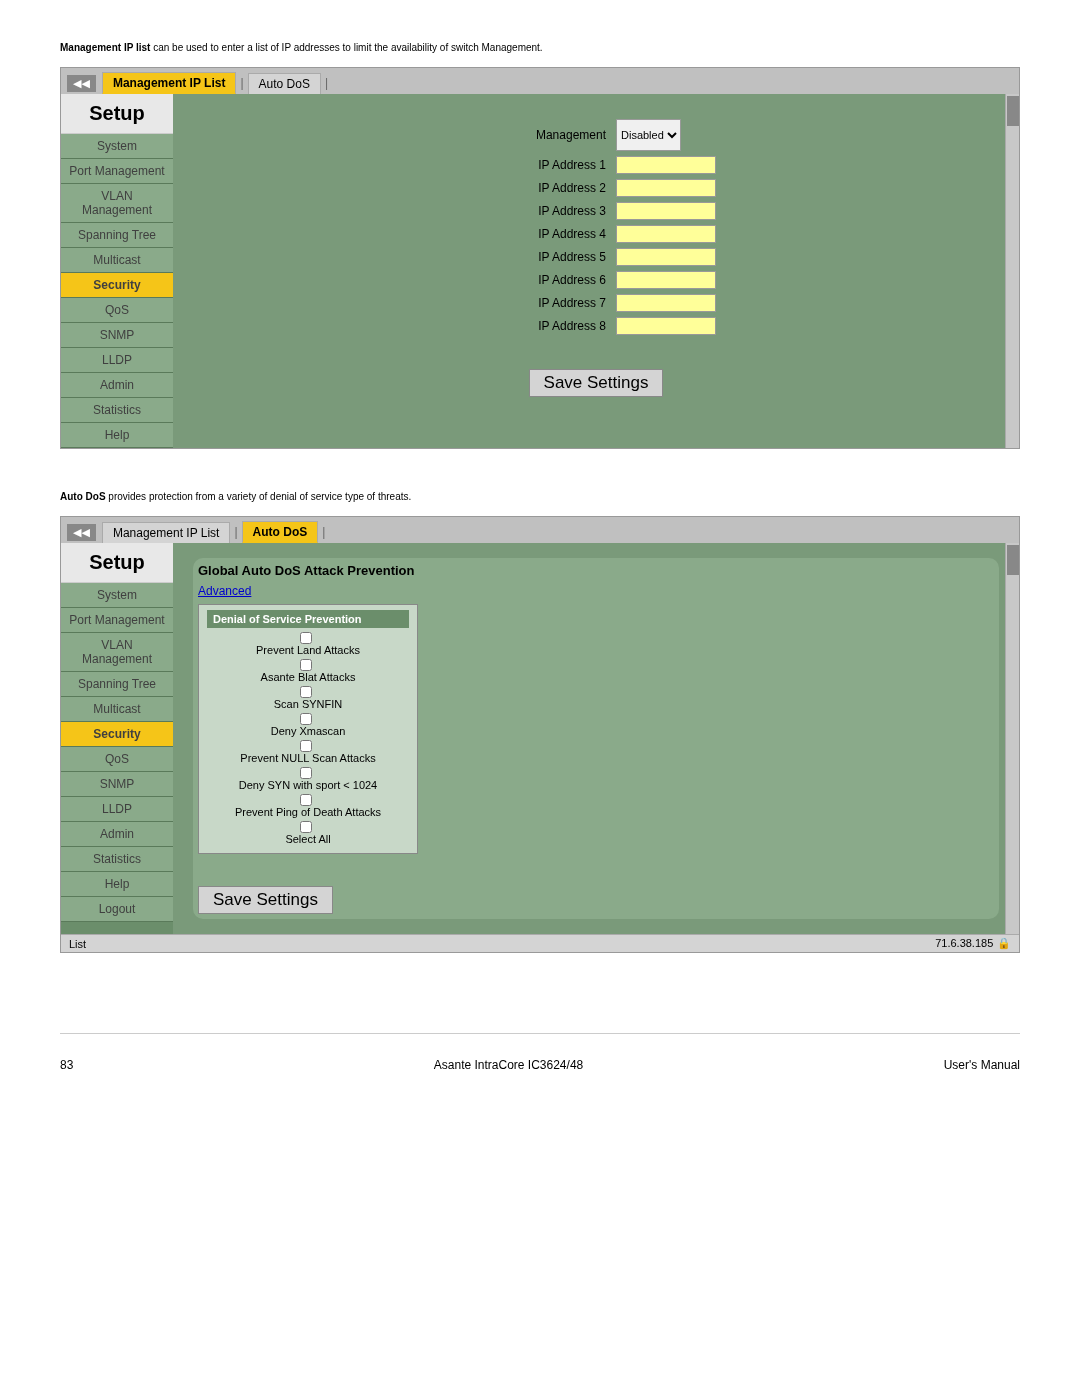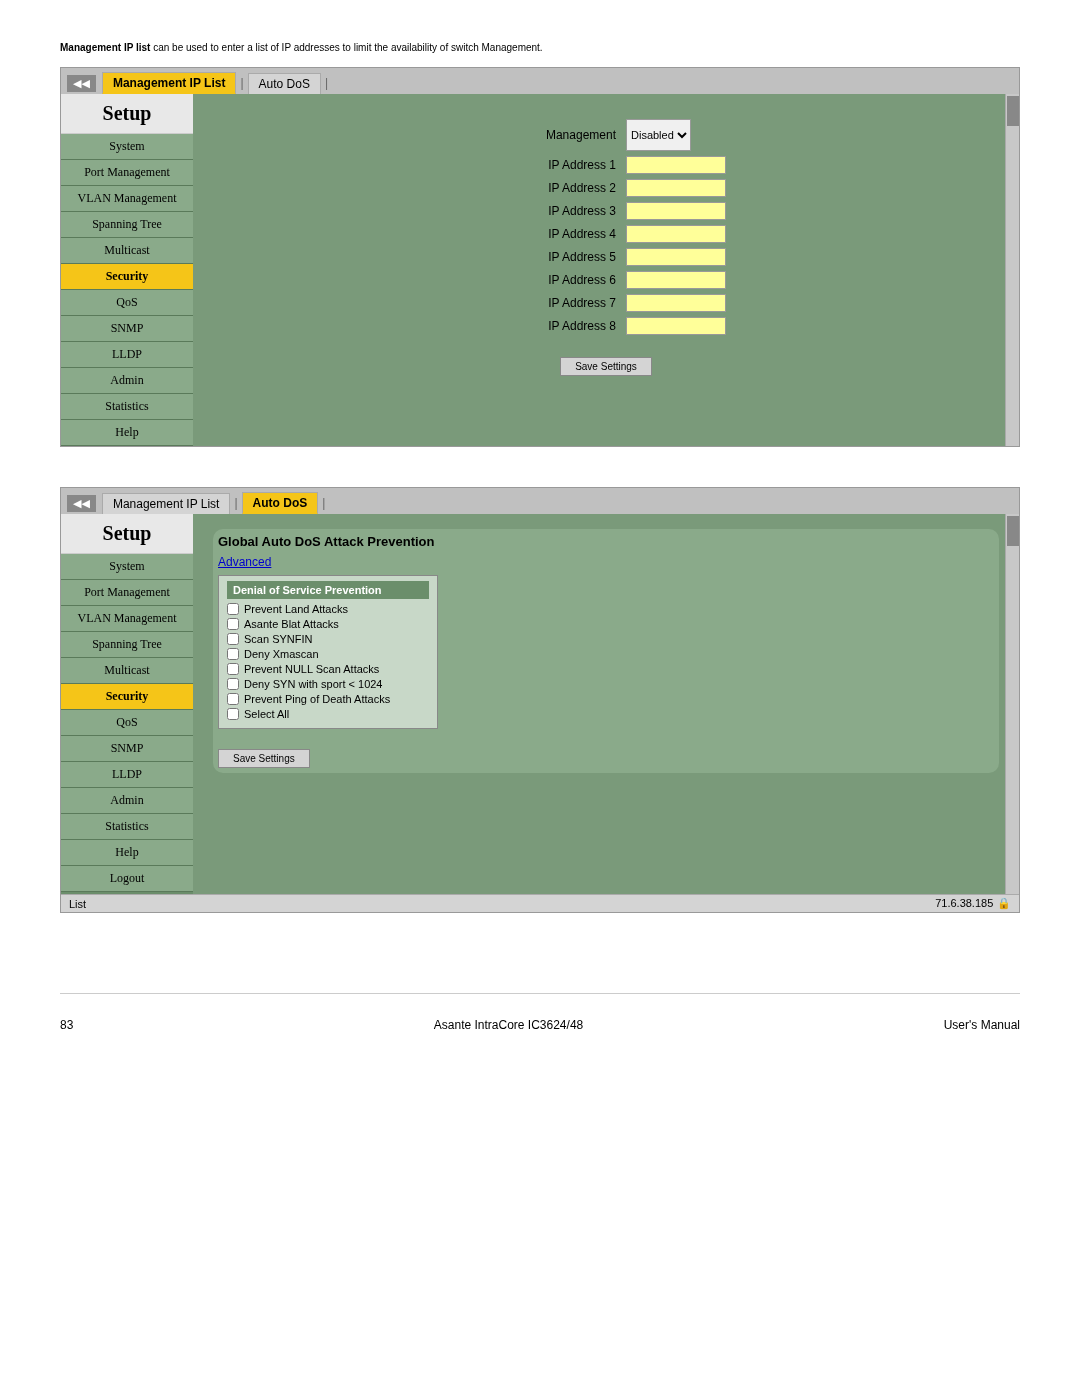--- a/index.html
+++ b/index.html
@@ -73,41 +73,40 @@
       font-size: 12px;
     }
 
     .browser-content {
       display: flex;
       min-height: 320px;
     }
 
     
     .sidebar {
-      width: 132px;
+      width: 112px;
       background: #6b8e6b;
       flex-shrink: 0;
-      font-family: Liberation Serif, serif;
     }
 
     .sidebar-title {
       background: #e8e8e8;
       text-align: center;
       font-size: 20px;
       font-weight: bold;
       padding: 8px 10px;
       border-bottom: 1px solid #ccc;
     }
 
     .sidebar-item {
       display: block;
       text-align: center;
       padding: 5px 4px;
       font-size: 12px;
-      color: #000000;
+      color: #404040;
       background: #8aaa8a;
       border-bottom: 1px solid #5a7a5a;
       cursor: pointer;
       text-decoration: none;
     }
 
     .sidebar-item.active {
       background: #f5c518;
       font-weight: bold;
     }
@@ -153,23 +152,23 @@
       background: #f0f0f0;
       border: 1px solid #999;
       font-size: 11px;
       height: 32px;
     }
 
     .save-btn {
       background: #d4d4d4;
       border: 1px solid #888;
       padding: 3px 14px;
-      font-size: 10px;
-      cursor: pointer;
-      margin-top: 12px;
+      font-size: 17px;
+      cursor: pointer;
+      margin-top: 24px;
     }
 
     .save-btn-row {
       text-align: center;
       margin-top: 10px;
     }
 
     
     .dos-prevention-box {
       background: #8aaa8a;
@@ -208,20 +207,21 @@
       font-weight: bold;
       padding: 3px 6px;
       margin-bottom: 4px;
     }
 
     .dos-checkbox-row {
       display: flex;
       align-items: center;
       margin-bottom: 3px;
       font-size: 11px;
+      flex-direction: column;
     }
 
     .dos-checkbox-row input[type="checkbox"] {
       margin-right: 5px;
       width: 12px;
       height: 12px;
     }
 
     
     .status-bar {
@@ -355,20 +355,23 @@
 
         <div class="scrollbar-indicator">
           <div class="scrollbar-thumb"></div>
         </div>
       </div>
     </div>
   </div>
 </div>
 
 <div class="page-section">
+  <p class="section-desc">
+    <strong>Auto DoS</strong><span> provides protection from a variety of denial of service type of threats.</span>
+  </p>
 
   <div class="browser-frame">
 
     <div class="browser-tabs">
       <button class="tab-back-btn">◀◀</button>
       <span class="browser-tab">Management IP List</span>
       <span class="tab-separator">|</span>
       <span class="browser-tab active">Auto DoS</span>
       <span class="tab-separator">|</span>
     </div>

